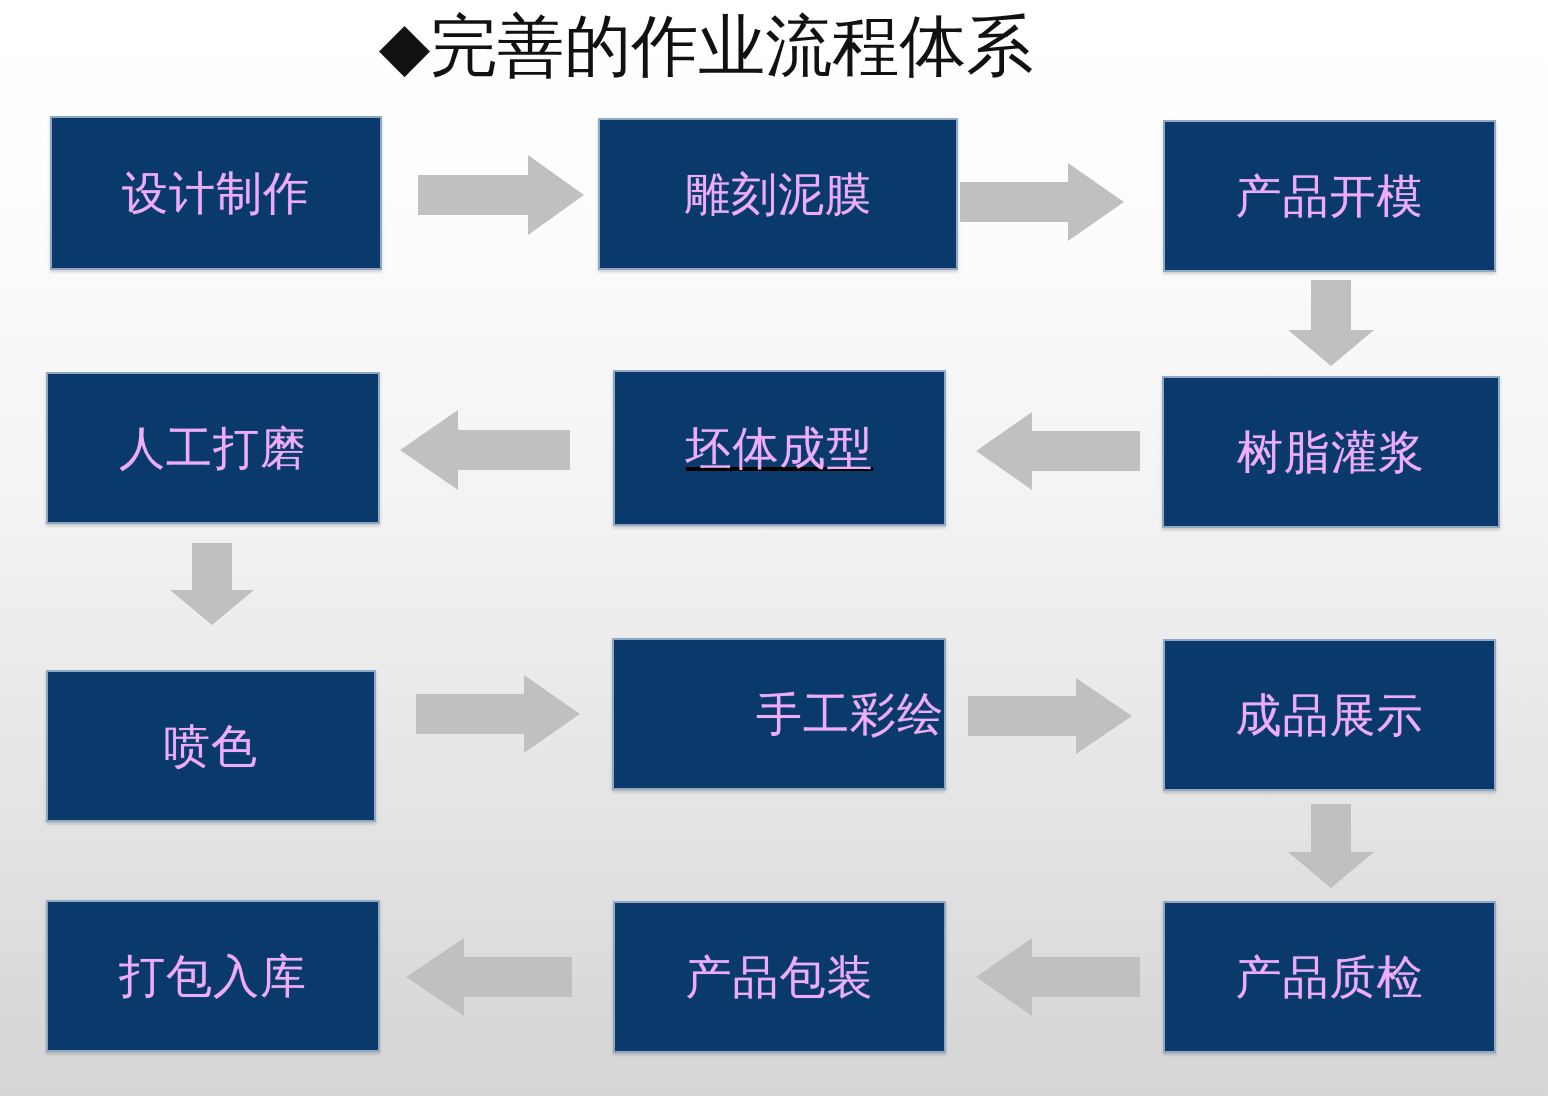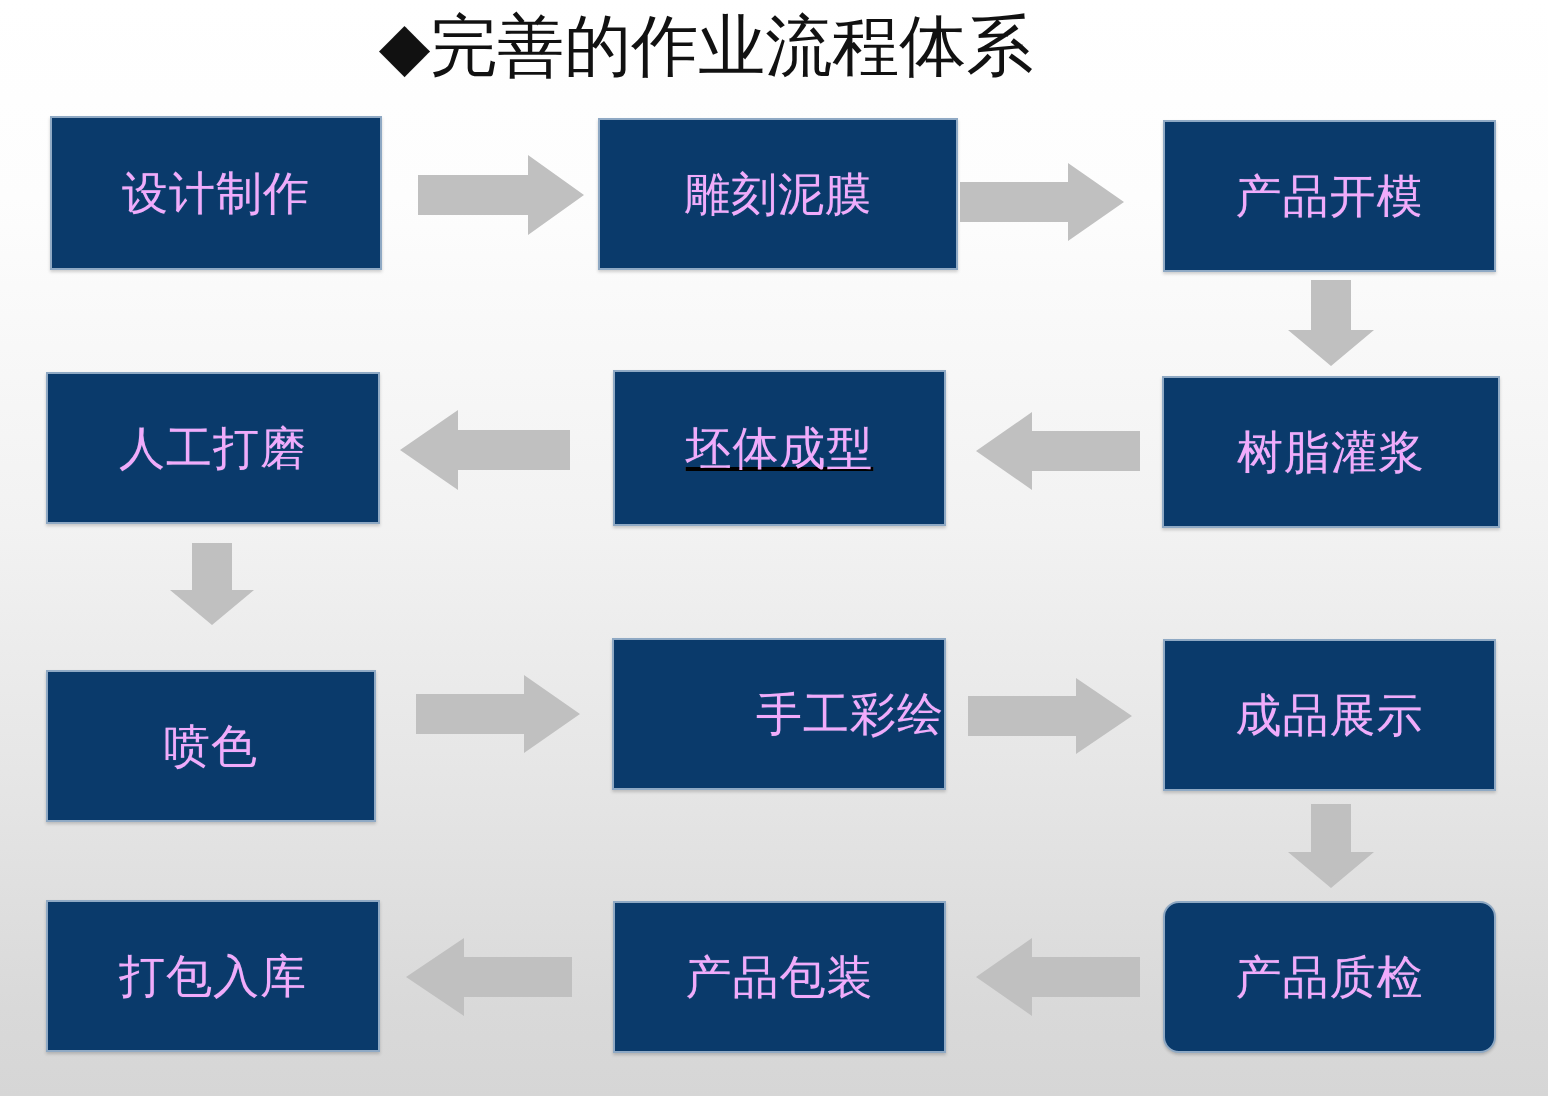--- a/index.html
+++ b/index.html
@@ -161,21 +161,21 @@
       <polygon class="arrow-fill" points="0,18 108,18 108,0 164,38 108,76 108,58 0,58"></polygon>
     </svg>
   </div>
 
   <div class="arrow" style="left:1288px; top:804px; width:86px; height:84px;">
     <svg width="86" height="84" viewBox="0 0 86 84">
       <polygon class="arrow-fill" points="23,0 63,0 63,48 86,48 43,84 0,48 23,48"></polygon>
     </svg>
   </div>
 
-  <div class="node" style="left:1163px; top:901px; width:333px; height:152px;border-radius:16px;">
+  <div class="node" style="left:1163px; top:901px; width:333px; height:152px;">
     <span class="node-label">产品质检</span>
   </div>
 
   <div class="node" style="left:613px; top:901px; width:333px; height:152px;">
     <span class="node-label">产品包装</span>
   </div>
 
   <div class="node" style="left:46px; top:900px; width:334px; height:152px;text-align:center;">
     <span class="node-label">打包入库</span>
   </div>

